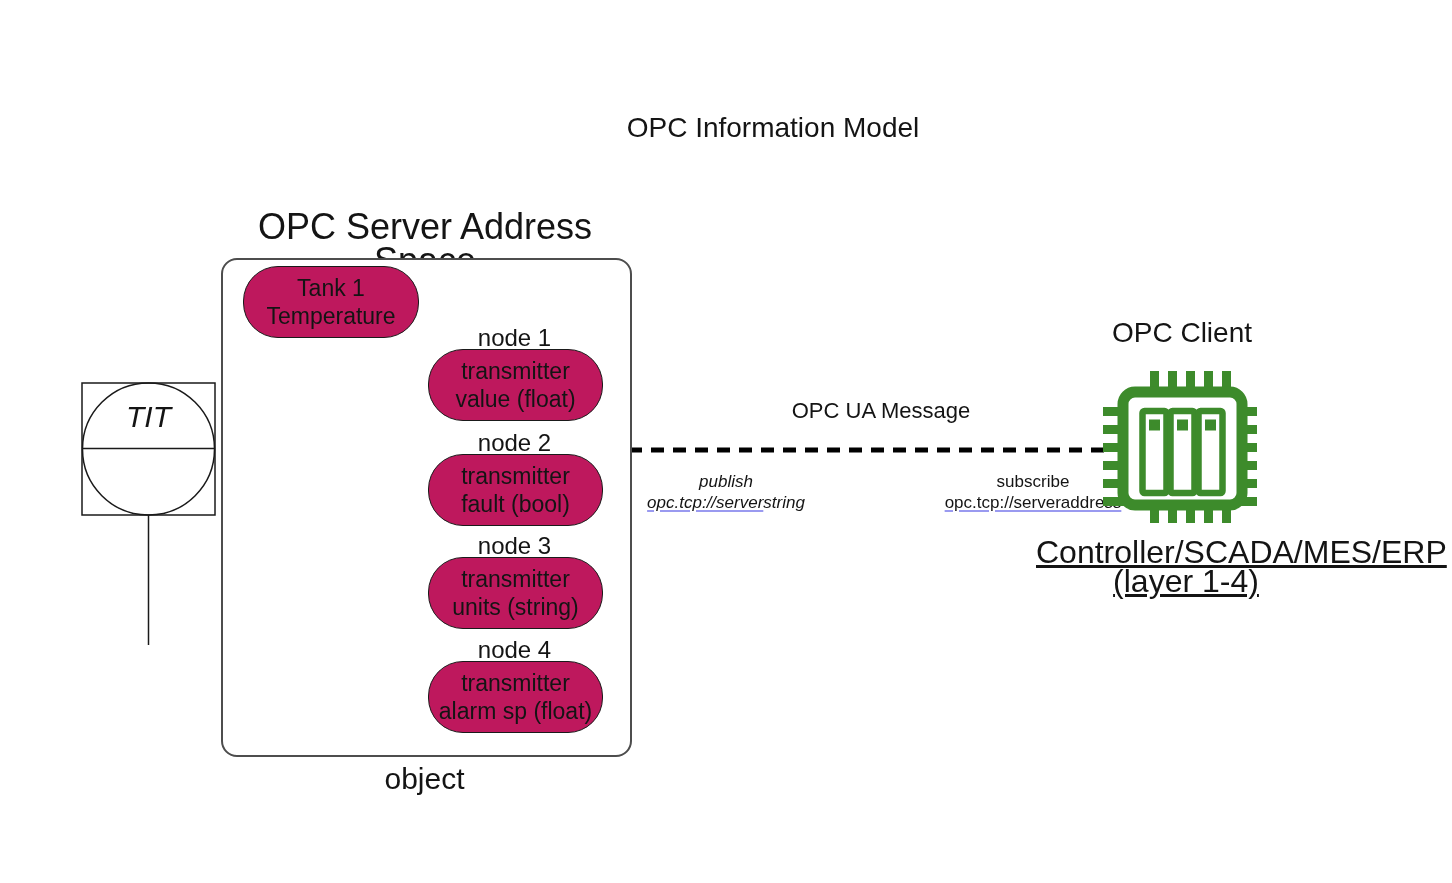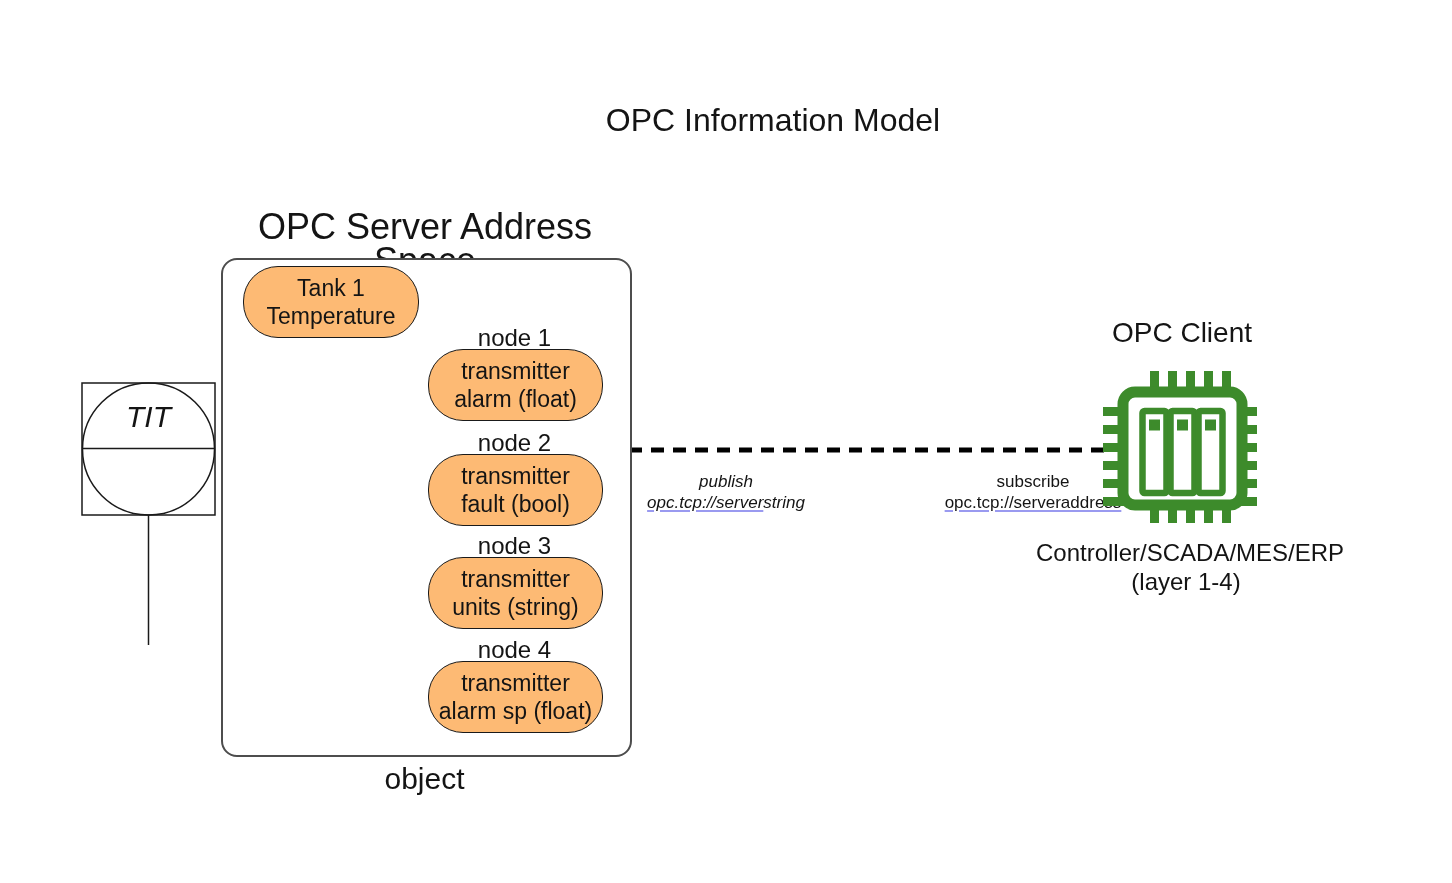--- a/index.html
+++ b/index.html
@@ -4,47 +4,47 @@
 <style>
   html,body { margin:0; padding:0; background:#ffffff; }
   .canvas {
     position:relative; width:1452px; height:883px; background:#ffffff;
     font-family:"Liberation Sans", sans-serif; color:var(--text, #141414);
     overflow:hidden;
   }
   .abs { position:absolute; }
   .center { text-align:center; }
 
-  .title { font-size:32px; line-height:40px; }
+  .title { font-size:28px; line-height:40px;margin-top:8px; }
   .section-heading { font-size:36px; line-height:34px; }
   .caption-big { font-size:30px; line-height:34px; }
 
   .server-box {
     border:2px solid var(--container-stroke, #4d4d4d);
     border-radius:16px; background:#ffffff;
   }
   .stadium {
     border:1.5px solid var(--diagram-stroke, #1a1a1a);
-    border-radius:35px; background:#fdba74;
+    border-radius:35px; background:#be185d;
     display:flex; flex-direction:column; align-items:center; justify-content:center;
     font-size:23px; line-height:28px; z-index:2;
   }
   .node-label { font-size:24px; line-height:22px; }
 
   .msg-label { font-size:22px; line-height:26px; }
   .pubsub { font-size:17px; line-height:21px; }
   .url-link {
     text-decoration:underline;
     text-decoration-color:var(--link-underline, #9a9af0);
     text-decoration-thickness:1.5px;
     text-underline-offset:2px;
     text-align:right;
   }
   .client-heading { font-size:28px; line-height:32px; }
-  .client-caption { font-size:24px; line-height:29px; }
+  .client-caption { font-size:32px; line-height:29px;text-decoration:underline; }
 
   .tit-text { font-size:30px; line-height:32px;font-style:italic; }
 
   svg .thin-stroke { stroke:var(--diagram-stroke, #1a1a1a); stroke-width:1.5; fill:none; }
   svg .dash { stroke:#000000; stroke-width:5; stroke-dasharray:13 9; fill:none; }
   svg .chip-green { fill:var(--chip-green, #3d8b2b); }
   svg .chip-outline { fill:#ffffff; stroke:var(--chip-green, #3d8b2b); }
 </style>
 </head>
 <body>
@@ -73,21 +73,21 @@
   <div class="abs server-box" style="left:221px; top:258px; width:407px; height:495px;"></div>
 
   <div class="abs stadium" style="left:243px; top:266px; width:174px; height:70px;">
     <div>Tank 1</div>
     <div>Temperature</div>
   </div>
 
   <div class="abs center node-label" style="left:428px; top:327px; width:173px;">node 1</div>
   <div class="abs stadium" style="left:428px; top:349px; width:173px; height:70px;">
     <div>transmitter</div>
-    <div>alarm (float)</div>
+    <div>value (float)</div>
   </div>
 
   <div class="abs center node-label" style="left:428px; top:432px; width:173px;">node 2</div>
   <div class="abs stadium" style="left:428px; top:454px; width:173px; height:70px;">
     <div>transmitter</div>
     <div>fault (bool)</div>
   </div>
 
   <div class="abs center node-label" style="left:428px; top:535px; width:173px;">node 3</div>
   <div class="abs stadium" style="left:428px; top:557px; width:173px; height:70px;">
@@ -98,20 +98,21 @@
   <div class="abs center node-label" style="left:428px; top:639px; width:173px;">node 4</div>
   <div class="abs stadium" style="left:428px; top:661px; width:173px; height:70px;">
     <div>transmitter</div>
     <div>alarm sp (float)</div>
   </div>
 
   <div class="abs center caption-big" style="left:221px; top:762px; width:407px;">object</div>
 
   <div class="abs center tit-text" style="left:82px; top:401px; width:133px;">TIT</div>
 
+  <div class="abs center msg-label" style="left:731px; top:398px; width:300px;">OPC UA Message</div>
 
   <div class="abs center pubsub" style="left:576px; top:471px; width:300px;font-style:italic;">
     <div>publish</div>
     <div><span class="url-link">opc.tcp://server</span><span>string</span></div>
   </div>
 
   <div class="abs center pubsub" style="left:883px; top:471px; width:300px;">
     <div>subscribe</div>
     <div><span class="url-link">opc.tcp://serveraddress</span><span></span></div>
   </div>

